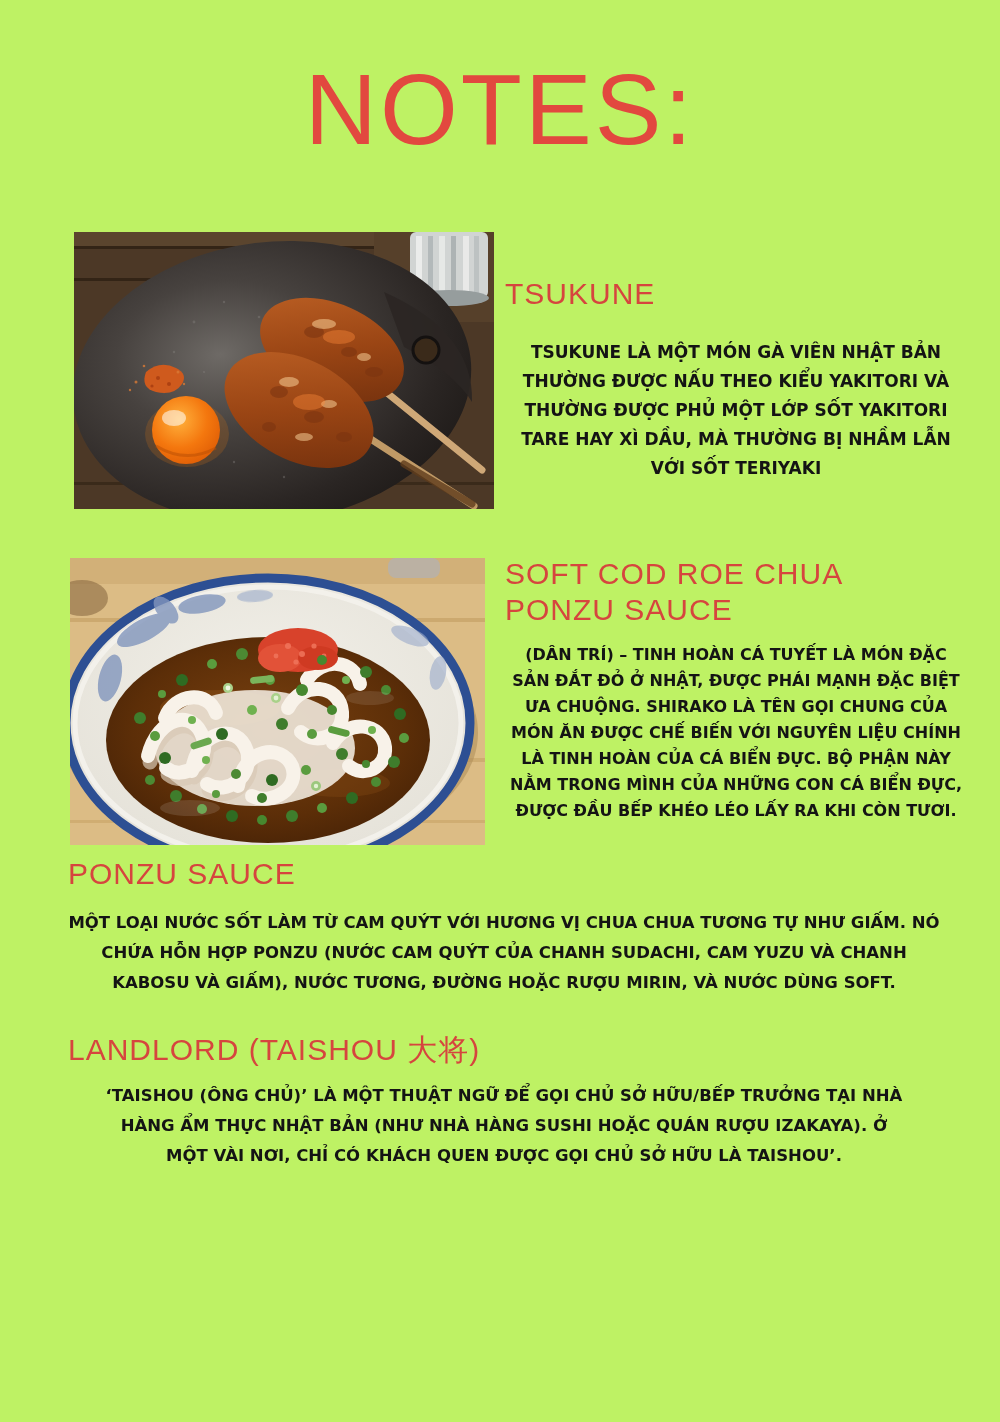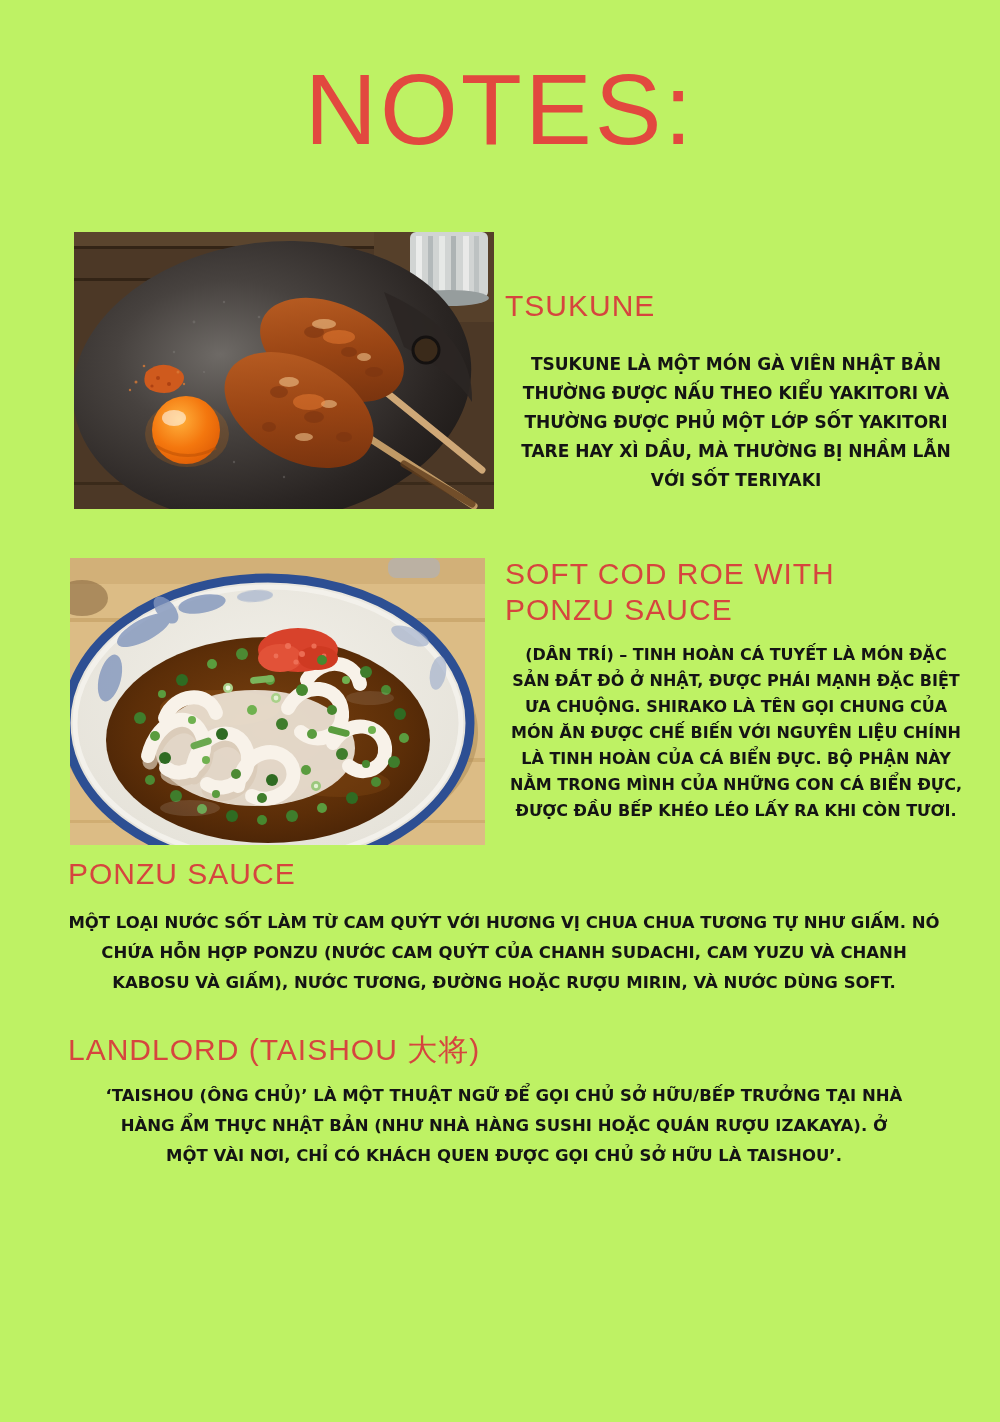--- a/index.html
+++ b/index.html
@@ -29,21 +29,21 @@
   .comic {
     font-family:"DejaVu Sans", sans-serif;
     font-weight:700;
     color:#141414;
     text-align:center;
   }
   
   .photo-frame { position:absolute; overflow:hidden; }
   .photo-frame svg { display:block; }
 
-  .sec1-text { position:absolute; left:505px; top:288px; width:462px; }
+  .sec1-text { position:absolute; left:505px; top:276px; width:462px; }
   .sec1-body { margin-top:26px; font-size:17px; line-height:29px; }
 
   .sec2-text { position:absolute; left:505px; top:556px; width:462px; }
   .sec2-heading { width:400px; }
   .sec2-body { margin-top:14px; font-size:16px; line-height:26px; }
 
   .sec3 { position:absolute; left:68px; top:856px; width:872px; }
   .sec3-body { margin-top:16px; font-size:16.5px; line-height:30px; }
 
   .sec4 { position:absolute; left:68px; top:1032px; width:872px; }
@@ -300,21 +300,21 @@
         <rect x="258" y="170" width="22" height="7" rx="3.5" fill="#5a9c3e" transform="rotate(14 269 173)"></rect>
         <rect x="180" y="118" width="24" height="7" rx="3.5" fill="#7ab55c" transform="rotate(-6 192 121)"></rect>
       </g>
 
       <ellipse cx="120" cy="250" rx="30" ry="8" fill="#ffffff" opacity="0.12"></ellipse>
       <ellipse cx="300" cy="140" rx="24" ry="7" fill="#ffffff" opacity="0.1"></ellipse>
     </svg>
   </div>
 
   <div class="sec2-text">
-    <div class="sec-heading sec2-heading">SOFT COD ROE WITH PONZU SAUCE</div>
+    <div class="sec-heading sec2-heading">SOFT COD ROE CHUA PONZU SAUCE</div>
     <div class="comic sec2-body">(DÂN TRÍ) – TINH HOÀN CÁ TUYẾT LÀ MÓN ĐẶC SẢN ĐẮT ĐỎ Ở NHẬT, ĐƯỢC PHÁI MẠNH ĐẶC BIỆT ƯA CHUỘNG. SHIRAKO LÀ TÊN GỌI CHUNG CỦA MÓN ĂN ĐƯỢC CHẾ BIẾN VỚI NGUYÊN LIỆU CHÍNH LÀ TINH HOÀN CỦA CÁ BIỂN ĐỰC. BỘ PHẬN NÀY NẰM TRONG MÌNH CỦA NHỮNG CON CÁ BIỂN ĐỰC, ĐƯỢC ĐẦU BẾP KHÉO LÉO LẤY RA KHI CÒN TƯƠI.</div>
   </div>
 
   <div class="sec3">
     <div class="sec-heading">PONZU SAUCE</div>
     <div class="comic sec3-body">MỘT LOẠI NƯỚC SỐT LÀM TỪ CAM QUÝT VỚI HƯƠNG VỊ CHUA CHUA TƯƠNG TỰ NHƯ GIẤM. NÓ CHỨA HỖN HỢP PONZU (NƯỚC CAM QUÝT CỦA CHANH SUDACHI, CAM YUZU VÀ CHANH KABOSU VÀ GIẤM), NƯỚC TƯƠNG, ĐƯỜNG HOẶC RƯỢU MIRIN, VÀ NƯỚC DÙNG SOFT.</div>
   </div>
 
   <div class="sec4">
     <div class="sec-heading">LANDLORD (TAISHOU 大将)</div>

